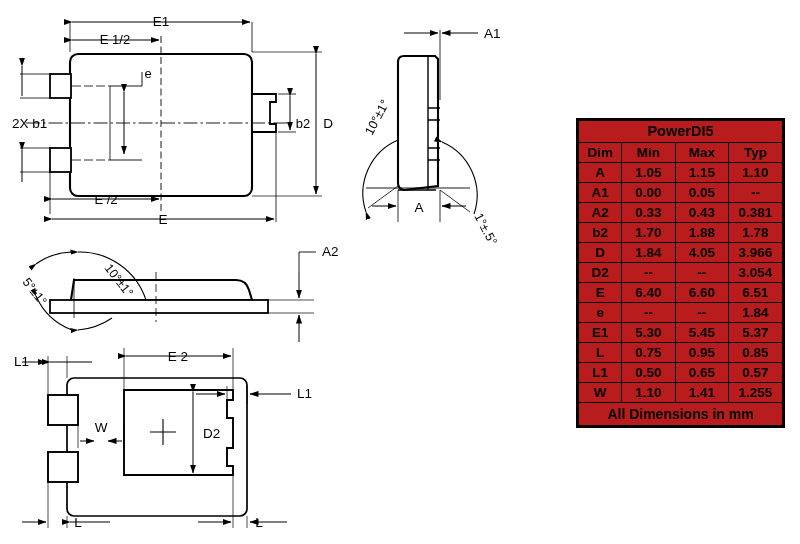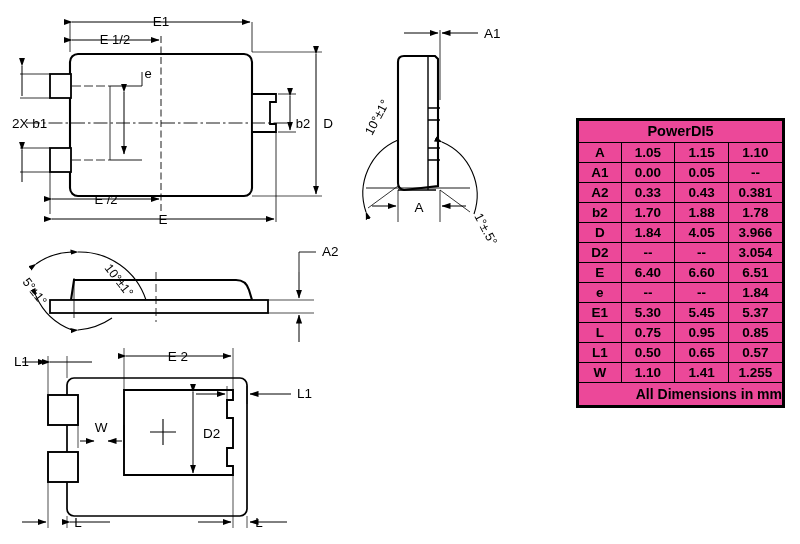--- a/index.html
+++ b/index.html
@@ -2,29 +2,29 @@
 <html><head>
 <meta charset="utf-8">
 <style>
   html,body{margin:0;padding:0;background:#ffffff;}
   body{width:800px;height:544px;position:relative;overflow:hidden;
        font-family:"Liberation Sans","DejaVu Sans",sans-serif;color:#000;}
   .stage{position:absolute;left:0;top:0;width:656px;height:544px;}
   svg{display:block;}
   .tbl-wrap{position:absolute;left:576px;top:118px;width:209px;}
   table.dimtable{border-collapse:collapse;width:209px;
-       border:3px solid #000;background:#ec4899;}
+       border:3px solid #000;background:#b91c1c;}
   table.dimtable td,table.dimtable th{
        border:1px solid #000;text-align:center;
        font-size:13.5px;font-weight:bold;padding:0;height:19px;line-height:19px;
        font-family:"Liberation Sans","DejaVu Sans",sans-serif;}
   table.dimtable th.title{font-size:14.5px;height:21px;line-height:21px;}
   table.dimtable td.dimcol{width:44px;}
   table.dimtable td.valcol{width:55px;}
-  table.dimtable tr.footer td{font-size:14px;height:22px;line-height:22px;text-align:right;}
+  table.dimtable tr.footer td{font-size:14px;height:22px;line-height:22px;}
   .sep-top td,.sep-top th{border-top:2px solid #000;}
 </style>
 </head>
 <body>
 
 <div class="stage">
 
   <svg width="800" height="544" viewBox="0 0 800 544">
     <defs>
       <marker id="ar" markerWidth="9" markerHeight="7" refX="8.5" refY="3.5" orient="auto" markerUnits="userSpaceOnUse">
@@ -211,20 +211,26 @@
       <text x="259" y="527" font-size="13.5" text-anchor="middle">L</text>
     </g>
   </svg>
 
   <div class="tbl-wrap">
     <table class="dimtable">
       <thead>
         <tr>
           <th class="title" colspan="4">PowerDI5</th>
         </tr>
+        <tr>
+          <th class="dimcol">Dim</th>
+          <th class="valcol">Min</th>
+          <th class="valcol">Max</th>
+          <th class="valcol">Typ</th>
+        </tr>
       </thead>
       <tbody id="tbody">
           <tr>
             <td class="dimcol">A</td>
             <td class="valcol">1.05</td>
             <td class="valcol">1.15</td>
             <td class="valcol">1.10</td>
           </tr>
           <tr>
             <td class="dimcol">A1</td>

